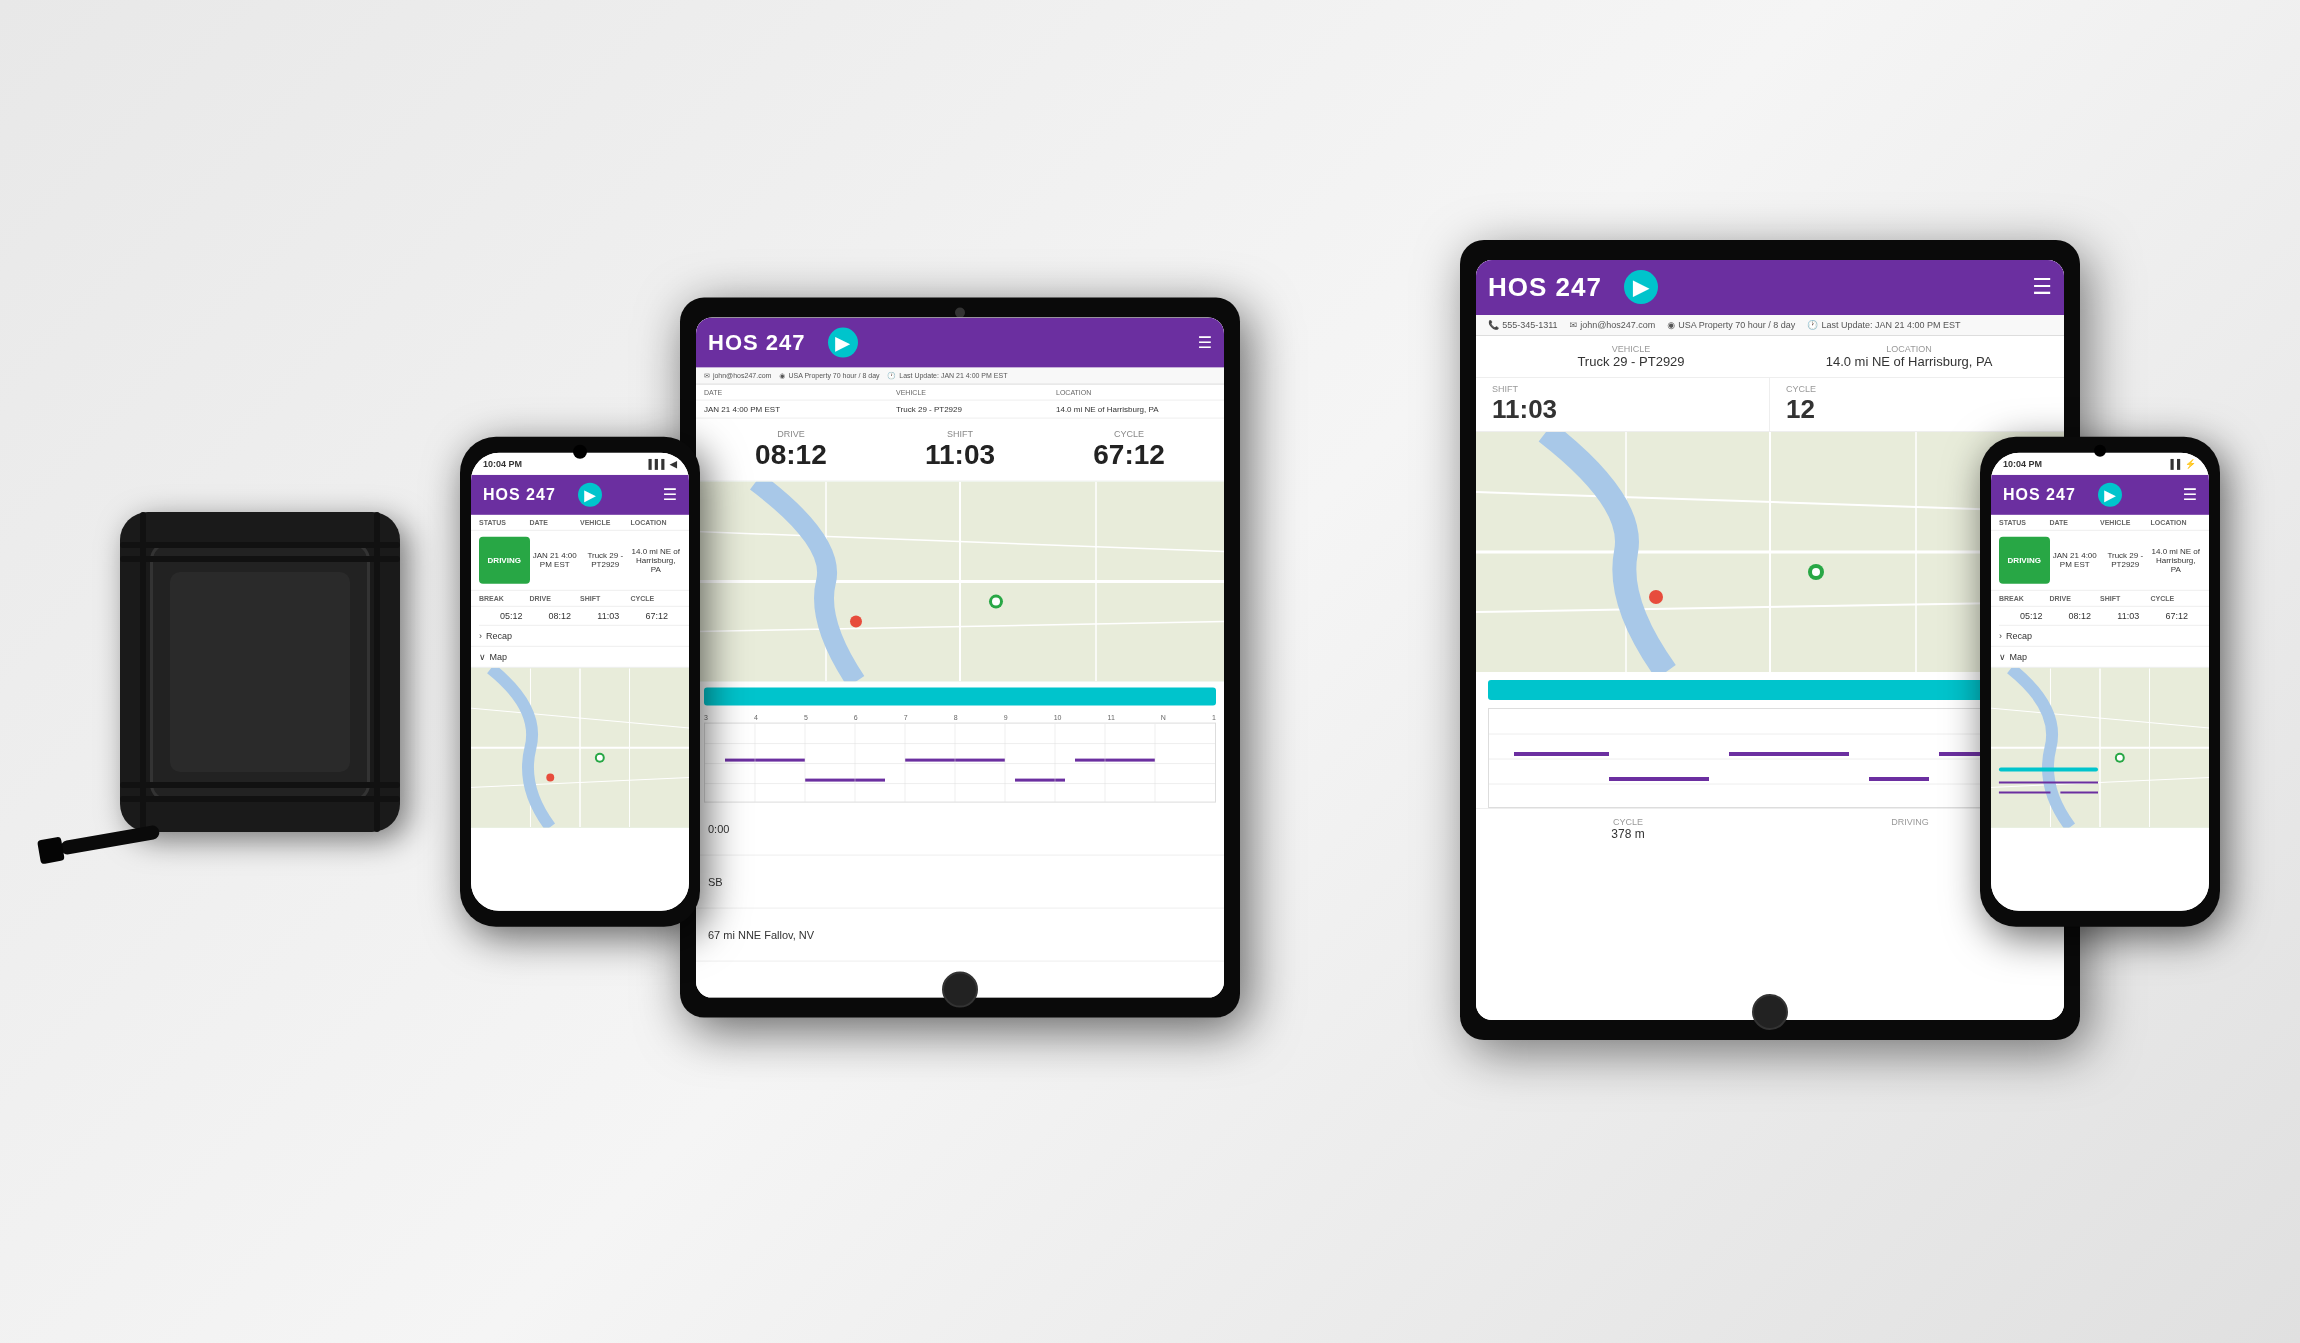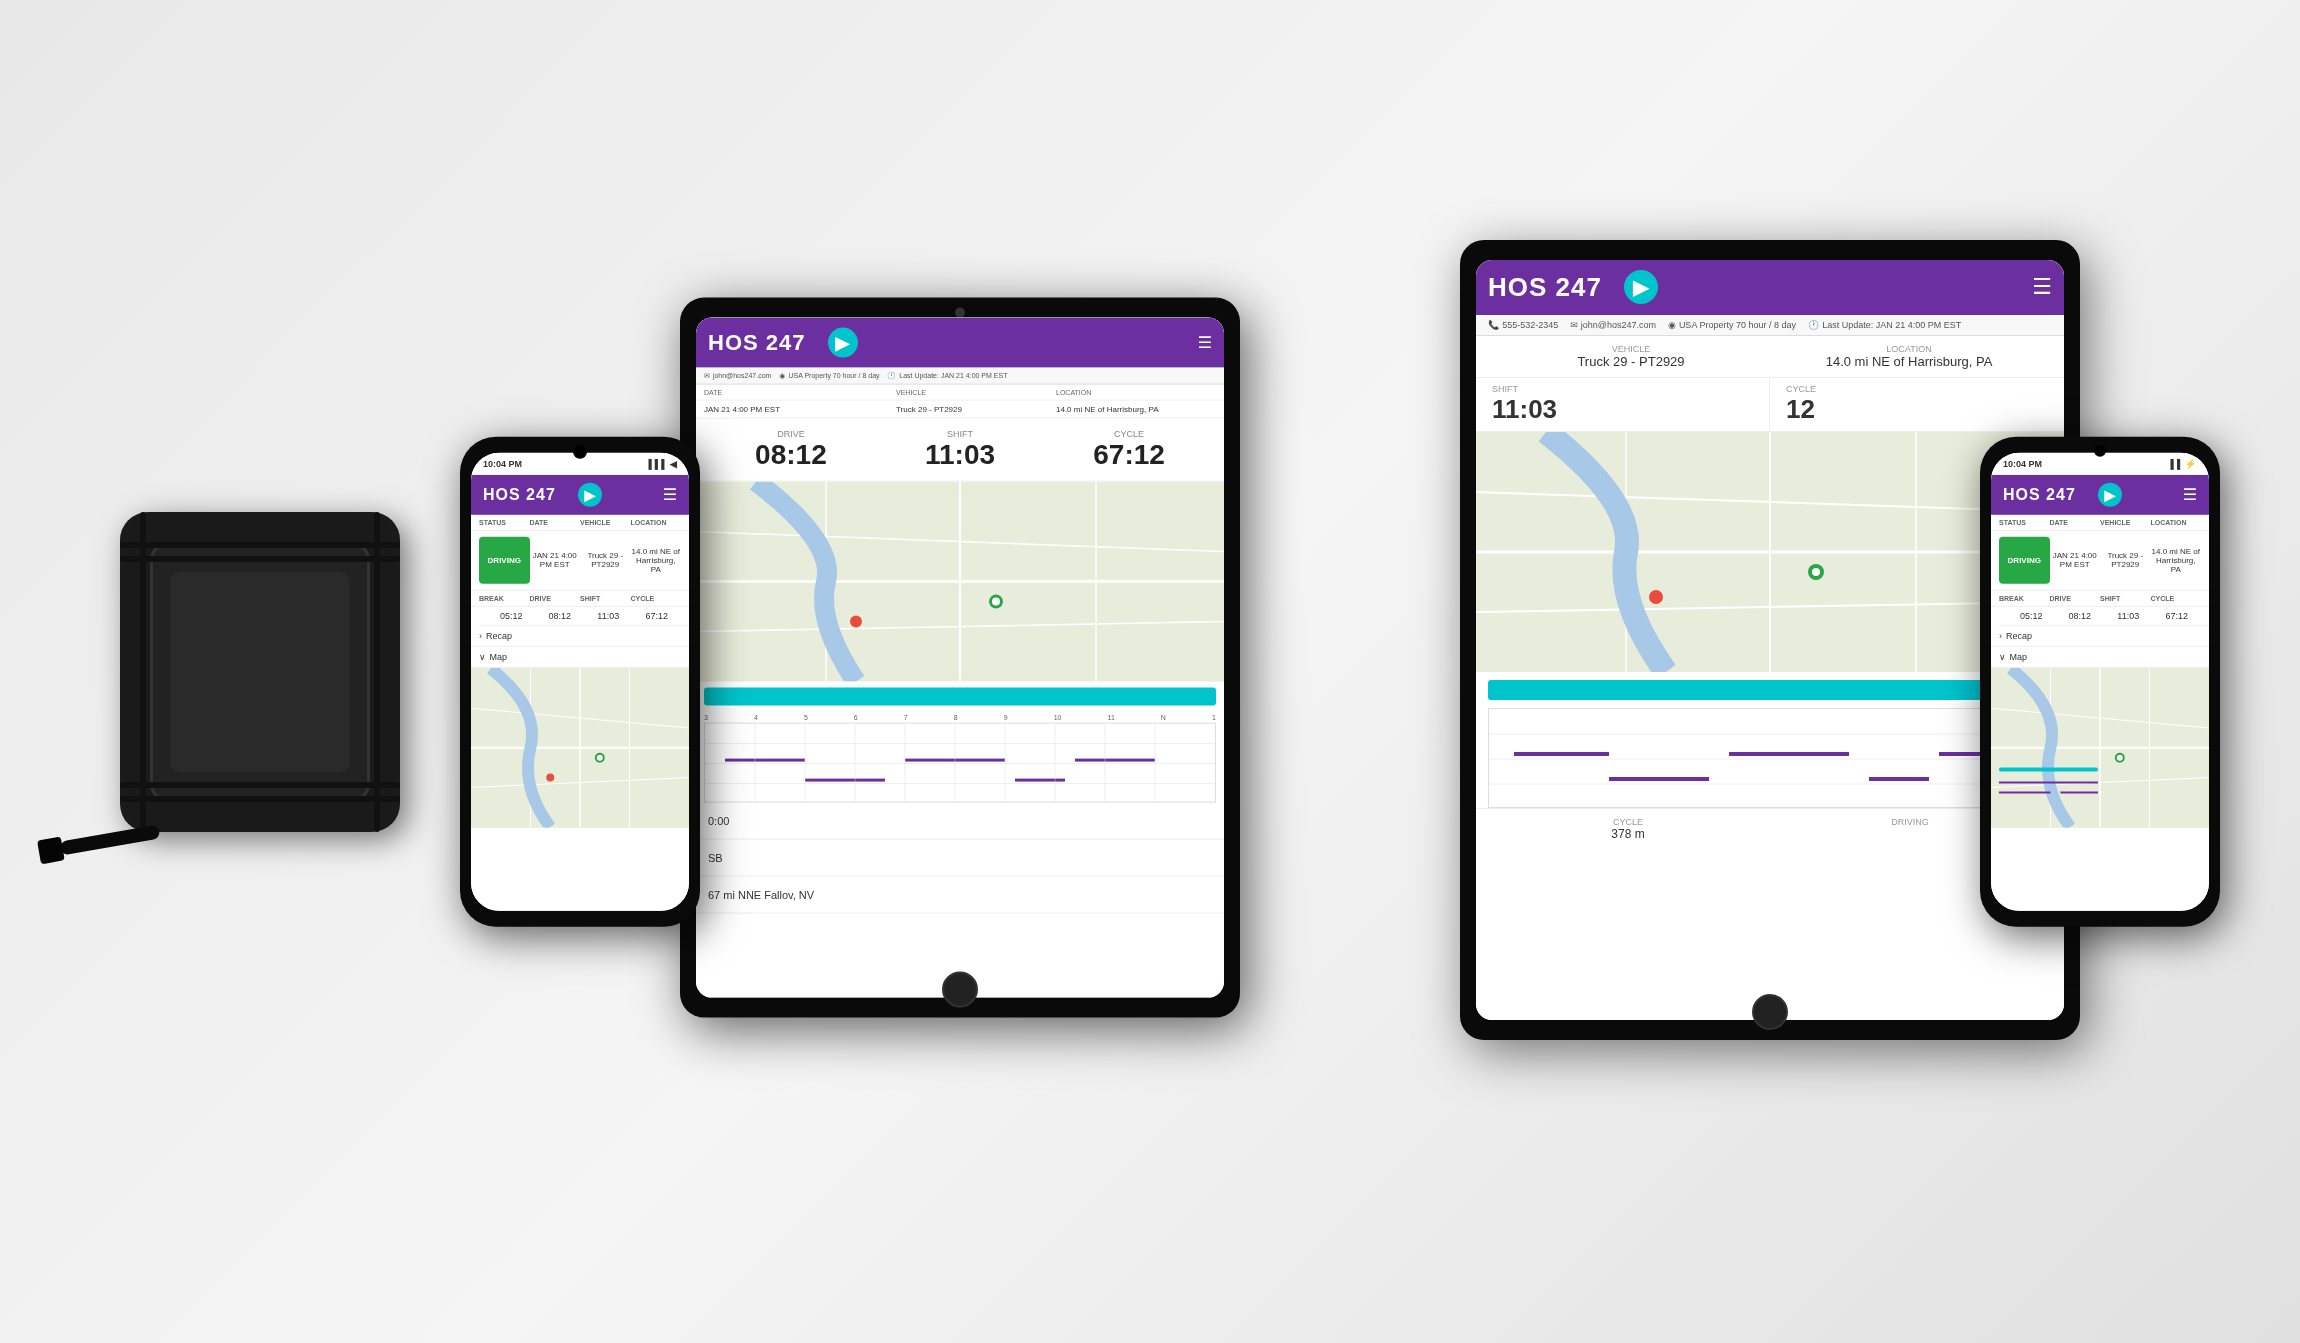--- a/index.html
+++ b/index.html
@@ -396,21 +396,21 @@
     .graph-timeline {
       display: flex;
       justify-content: space-between;
       padding: 2px 8px;
       font-size: 7px;
       color: #666;
     }
 
     
     .info-row {
-      padding: 12px 12px;
+      padding: 20px 12px;
       font-size: 11px;
       color: #333;
       border-bottom: 1px solid #eee;
     }
 
     
     .tablet-back-info-bar {
       background: #f8f8f8;
       border-bottom: 1px solid #ddd;
       padding: 5px 12px;
@@ -699,21 +699,21 @@
           <div class="hos-logo">
             <span class="hos-logo-text" style="font-size:26px;">HOS 247</span>
             <div class="hos-logo-btn" style="width:34px;height:34px;font-size:20px;">▶</div>
           </div>
           <div class="hos-menu-icon" style="font-size:22px;">☰</div>
         </div>
 
         <div class="tablet-back-info-bar">
           <div class="hos-info-item">
             <span>📞</span>
-              <span>555-532-2345</span>
+              <span>555-345-1311</span>
           </div>
           <div class="hos-info-item">
             <span>✉</span>
               <span>john@hos247.com</span>
           </div>
           <div class="hos-info-item">
             <span>◉</span>
               <span>USA Property 70 hour / 8 day</span>
           </div>
           <div class="hos-info-item">

